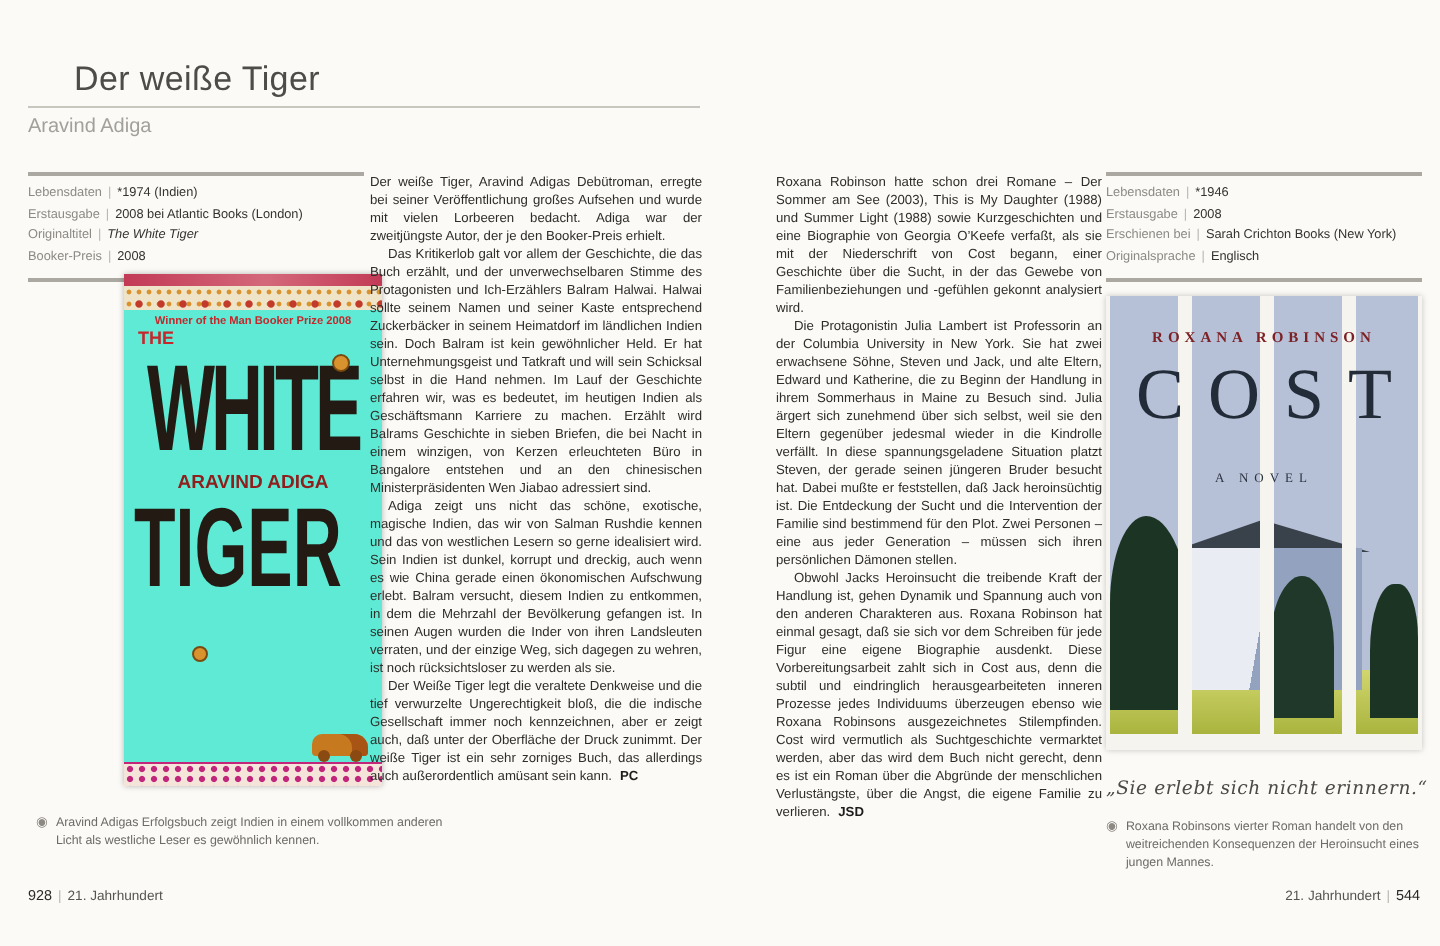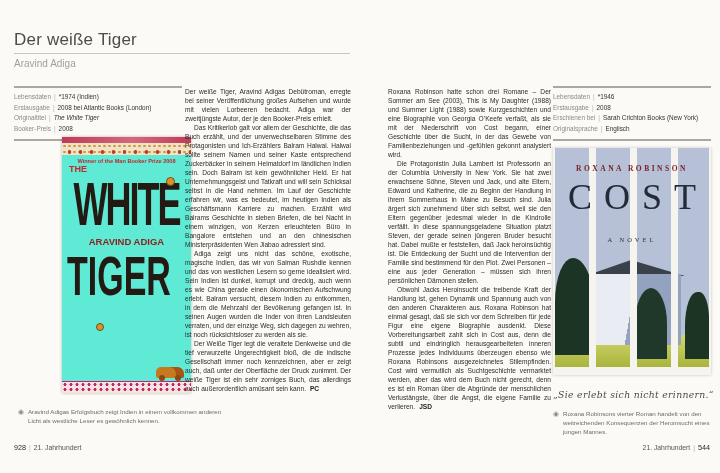--- a/index.html
+++ b/index.html
@@ -1,20 +1,20 @@
 <!DOCTYPE html>
 <html lang="de"><head>
 <meta charset="utf-8">
 <style>
   html,body{margin:0;padding:0;background:#e8e6e2;}
   .spread{position:relative;width:720px;height:473px;background:#fbfaf7;
           font-family:"Liberation Sans",sans-serif;overflow:hidden;}
 
   
-  .page-title{font-size:17px;color:#4e4c49;font-weight:400;letter-spacing:.2px;}
+  .page-title{font-size:17px;color:#4e4c49;font-weight:400;letter-spacing:.2px;margin-left:23px;}
   .title-rule{border-top:1px solid #c9c6c0;margin-top:3px;}
   .page-author{font-size:10px;color:#a3a09a;margin-top:4px;}
 
   
   .meta{border-top:2px solid #aba8a2;border-bottom:2px solid #aba8a2;padding:4px 0 5px;}
   .meta-row{font-size:6.4px;line-height:10.5px;white-space:nowrap;}
   .meta-label{color:#8d8a84;}
   .meta-sep{color:#b8b5ae;margin:0 3px;}
   .meta-value{color:#35332f;}
   .italic{font-style:italic;}

